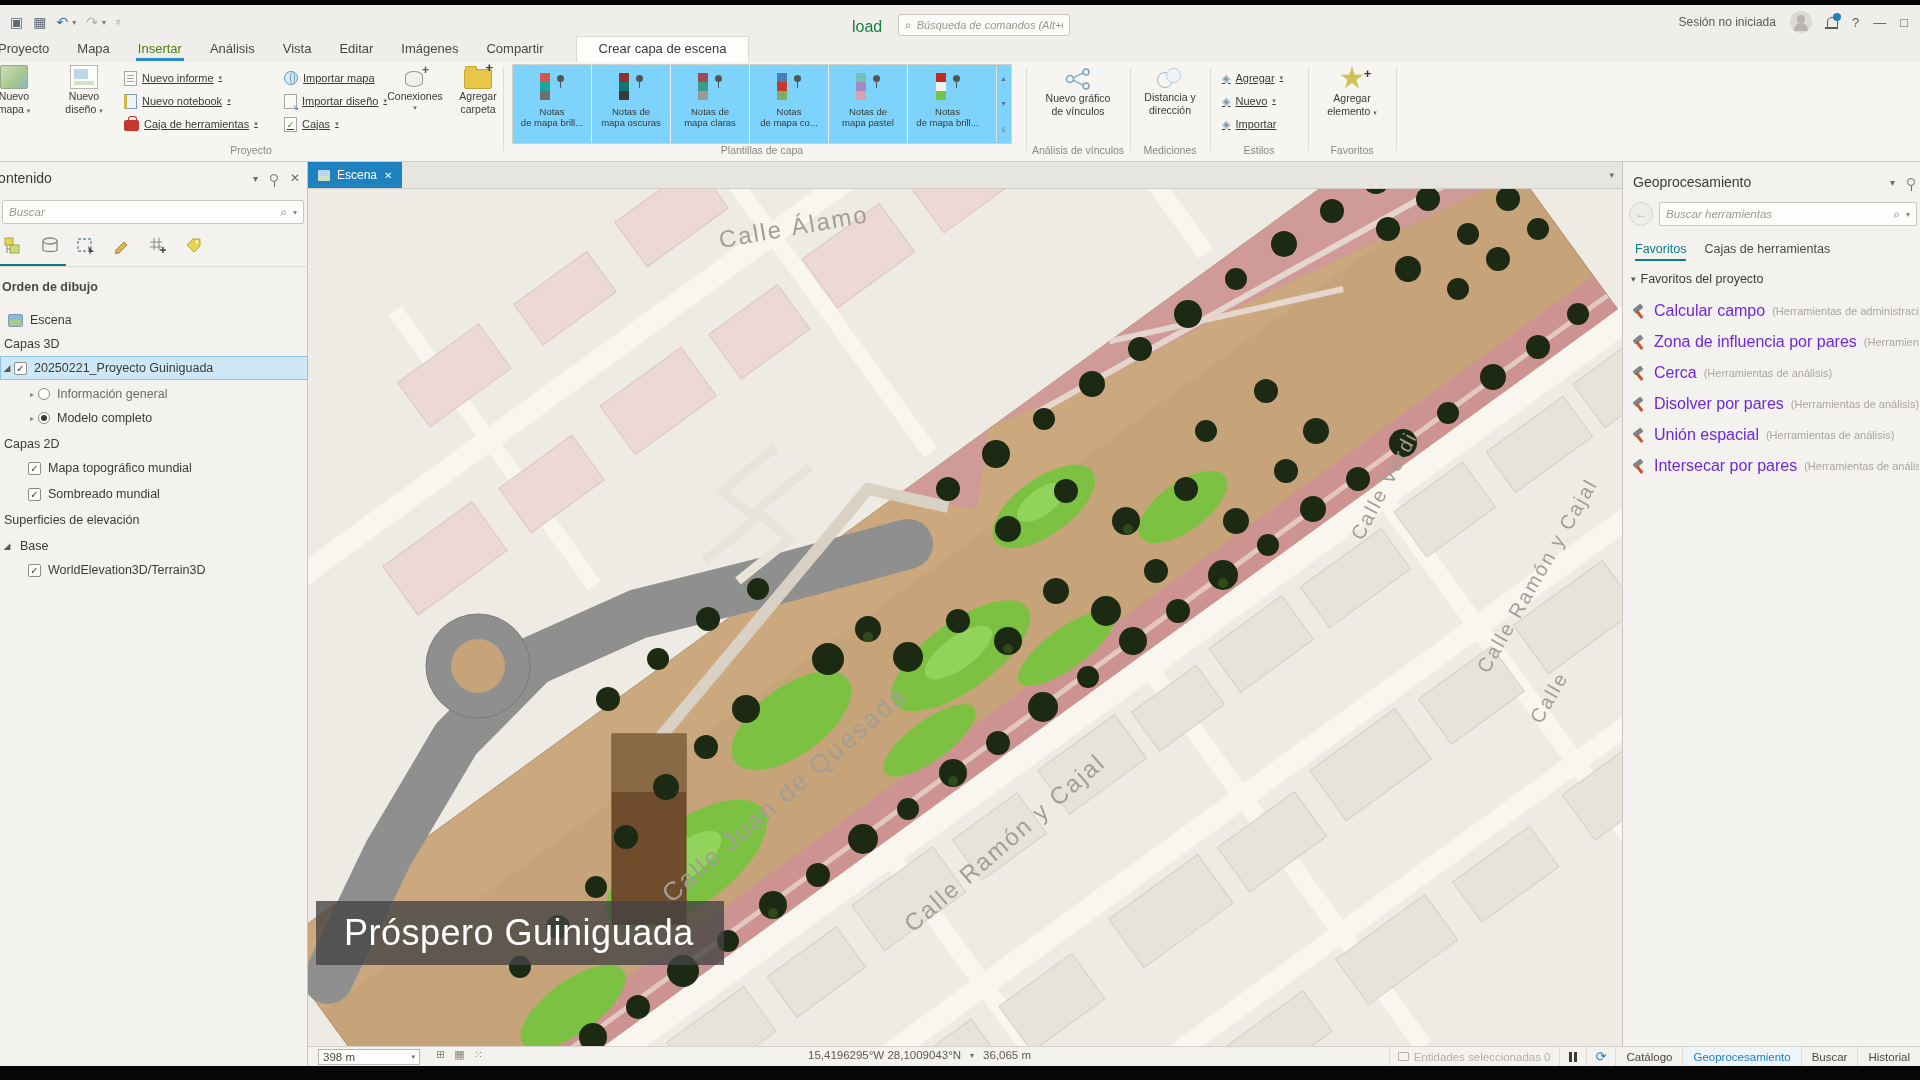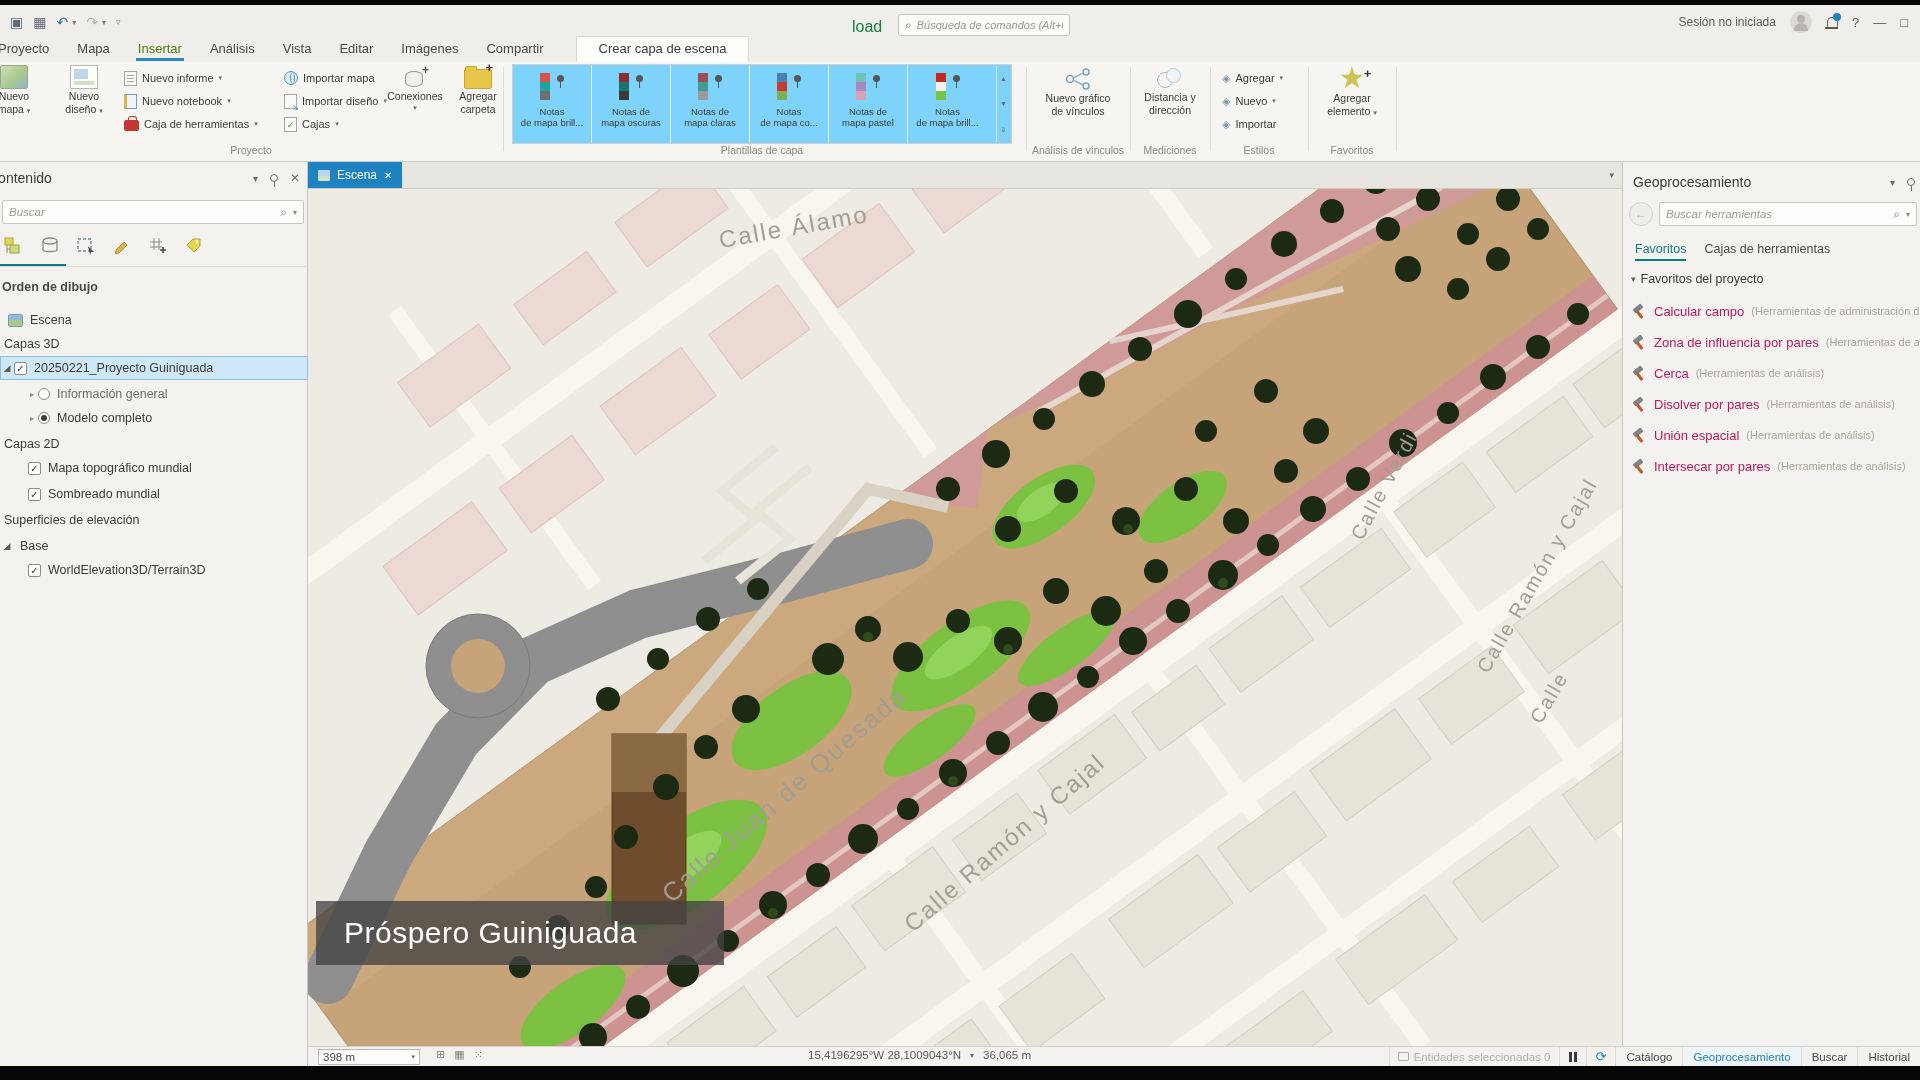--- a/index.html
+++ b/index.html
@@ -44,21 +44,21 @@
   .rtab.contextual { background:#fdfdfc; border:1px solid #dcd8d2; border-bottom:none; margin-left:18px; padding:4px 22px 6px; color:#3c3a36; }
 
   
   .ribbon { left:0; top:62px; width:1920px; height:100px; background:#f7f5f2; border-bottom:1px solid #cfccc6; }
   .grp-label { position:absolute; top:82px; font-size:10.5px; color:#8a8781; text-align:center; }
   .rdiv { position:absolute; top:5px; width:1px; height:84px; background:#e0dcd6; }
   .bigbtn { position:absolute; top:3px; width:60px; height:78px; display:flex; flex-direction:column; align-items:center; gap:2px; cursor:pointer; text-align:center; }
   .bigbtn .lbl { font-size:10.5px; line-height:11px; color:#3c3a36; }
   .chev { font-size:7px; color:#6e6b65; }
   .smallcol { position:absolute; top:6px; display:flex; flex-direction:column; gap:3px; }
-  .smallbtn { height:20px; display:flex; align-items:center; gap:5px; font-size:11px; color:#3c3a36; cursor:pointer; white-space:nowrap; }
+  .smallbtn { height:20px; display:flex; align-items:center; gap:5px; font-size:11px; color:#3c3a36; cursor:pointer; white-space:nowrap;text-decoration:underline; }
   
   .icon-map-thumb { width:28px; height:24px; background:linear-gradient(135deg,#cfe0b6 0%,#a9c98e 55%,#8fb7c9 100%); border:1px solid #9aa78c; border-radius:2px; }
   .icon-layout-thumb { width:28px; height:24px; background:#fdfdfc; border:1px solid #b9b6b0; position:relative; }
   .icon-layout-thumb::before { content:""; position:absolute; left:3px; top:3px; width:14px; height:10px; background:#bcd7ea; }
   .icon-layout-thumb::after { content:""; position:absolute; left:3px; bottom:3px; width:20px; height:4px; background:#cfe3c4; }
   .icon-doc { width:13px; height:15px; background:#fbfaf8; border:1px solid #a9a6a0; position:relative; }
   .icon-doc::before { content:""; position:absolute; left:2px; top:3px; width:7px; height:1px; background:#a9a6a0; box-shadow:0 3px 0 #a9a6a0,0 6px 0 #a9a6a0; }
   .icon-notebook { width:13px; height:15px; background:#eef3f7; border:1px solid #7e9cb4; border-left:3px solid #d8b74a; }
   .icon-toolbox { width:15px; height:11px; background:#c3392f; border-radius:2px; position:relative; margin-top:3px; }
   .icon-toolbox::before { content:""; position:absolute; left:4px; top:-4px; width:7px; height:4px; border:1.5px solid #c3392f; border-bottom:none; border-radius:3px 3px 0 0; }
@@ -123,35 +123,35 @@
   .radio.filled::after { content:""; position:absolute; left:2px; top:2px; width:6px; height:6px; border-radius:50%; background:#3c3a36; }
   .trow.selected { background:#cfe8f7; outline:1px solid #8fc3e4; outline-offset:-1px; }
   .scene-ic { width:15px; height:13px; border-radius:2px; background:linear-gradient(180deg,#8fb9da 45%,#a9c98a 45%); margin-right:7px; border:1px solid #7a9cb5; }
   .grp-head { color:#3c3a36; }
   
   .geo-back { width:24px; height:24px; border-radius:50%; border:1px solid #d5d2cc; color:#b5b2ac; font-size:12px; text-align:center; line-height:22px; background:#efede9; }
   .geo-tabs { display:flex; gap:18px; font-size:12.5px; color:#4a4843; }
   .geo-tab.active { color:#0e7c85; border-bottom:2px solid #0e7c85; padding-bottom:3px; }
   .geo-section { font-size:12.5px; color:#3c3a36; }
   .geo-tool { position:absolute; left:8px; width:288px; height:26px; display:flex; align-items:center; gap:7px; cursor:pointer; white-space:nowrap; overflow:hidden; }
-  .geo-tool .name { font-size:13px; color:#be185d; }
+  .geo-tool .name { font-size:16px; color:#6d28d9; }
   .geo-tool .cat { font-size:11px; color:#aaa69d; }
   .hammer { width:16px; height:15px; position:relative; flex:none; }
   .hammer::before { content:""; position:absolute; left:2px; top:2px; width:10px; height:5px; background:#7f8489; transform:rotate(-38deg); border-radius:1px; }
   .hammer::after { content:""; position:absolute; left:7px; top:6px; width:3px; height:9px; background:#c05a2e; transform:rotate(-38deg); }
 
   
   .scene { left:308px; top:162px; width:1314px; height:884px; background:#e9e7e2; }
   .viewtabs { position:absolute; left:0; top:0; width:1314px; height:27px; background:#e7e5e0; border-bottom:1px solid #cfccc6; display:flex; align-items:stretch; }
   .viewtab { background:#1f82c0; color:#fff; display:flex; align-items:center; gap:7px; padding:0 10px; font-size:12px; cursor:pointer; }
   .viewtab .tic { width:12px; height:11px; background:linear-gradient(180deg,#bcd7ea 50%,#cfe3c4 50%); border-radius:1px; }
   .viewtab .x { font-size:10px; }
   .viewtabs .strip-chev { margin-left:auto; align-self:center; margin-right:8px; font-size:9px; color:#6e6b65; }
   .map { position:absolute; left:0; top:27px; width:1314px; height:857px; overflow:hidden; background:#edebe3; }
-  .caption { position:absolute; left:8px; top:712px; width:408px; height:64px; background:rgba(66,66,66,.78); color:#fff; font-size:30px; line-height:64px; padding-left:28px; letter-spacing:.5px; }
+  .caption { position:absolute; left:8px; top:712px; width:408px; height:64px; background:rgba(66,66,66,.78); color:#fff; font-size:36px; line-height:64px; padding-left:28px; letter-spacing:.5px; }
 
   
   .statusbar { left:308px; top:1046px; width:1612px; height:20px; background:#f4f2ef; border-top:1px solid #d5d2cc; font-size:11.5px; color:#4a4843; }
   .scalebox { position:absolute; left:10px; top:2px; width:102px; height:16px; background:#fdfdfc; border:1px solid #b9b6b0; display:flex; align-items:center; padding:0 4px; justify-content:space-between; cursor:pointer; }
   .sb-icons { position:absolute; left:128px; top:1px; display:flex; gap:9px; color:#8a8780; font-size:11px; }
   .sb-coords { position:absolute; left:500px; top:2px; display:flex; gap:9px; align-items:center; color:#5d5a54; }
   .sb-right { position:absolute; right:0; top:0; height:19px; display:flex; align-items:flex-end; }
   .sel-info { display:flex; align-items:center; gap:5px; color:#b3b0aa; padding:0 8px; border-left:1px solid #dedbd5; border-right:1px solid #dedbd5; height:100%; }
   .sel-ic { width:11px; height:9px; border:1px solid #b3b0aa; border-radius:1px; }
   .pause { display:flex; gap:2px; padding:0 9px; height:100%; align-items:center; border-right:1px solid #dedbd5; }

